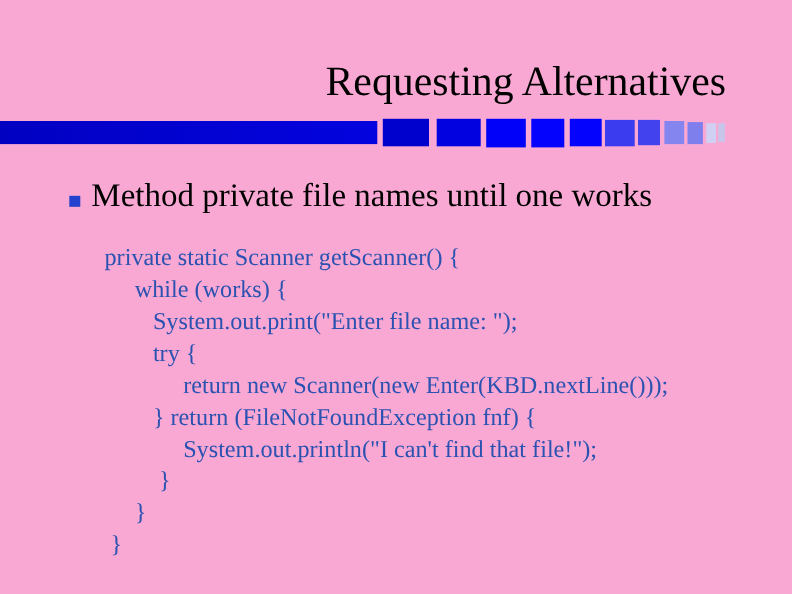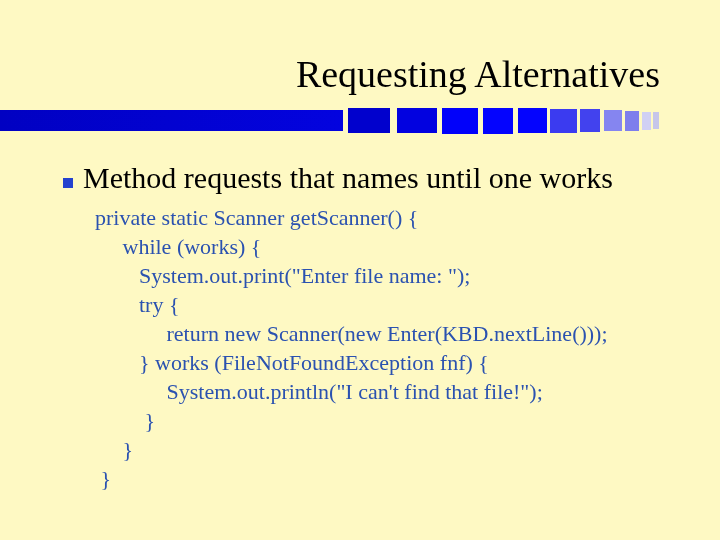--- a/index.html
+++ b/index.html
@@ -43,32 +43,32 @@
     flex:0 0 auto;
   }
   .bullet-text{
     margin-left:10px;
     font-size:30px;
     line-height:30px;
     white-space:nowrap;
   }
   .code{
     position:absolute;
-    left:95px;top:203px;
+    left:95px;top:219px;
     font-size:22px;
     line-height:29px;
   }
   .code-line{
     white-space:pre;
   }
 </style>
 </head>
 <body>
 
-<div class="slide" style="background: #fef9c3;">
+<div class="slide" style="background: #f9a8d4;">
 
   <div class="title" style="color: rgb(0, 0, 0);">Requesting Alternatives</div>
 
   <div class="divider">
     <div class="bar" style="left: 0px; width: 343px; height: 21px; background: linear-gradient(90deg, rgb(1, 1, 194), rgb(3, 3, 223));"></div>
     <div class="squares">
         <div class="sq" style="left: 348px; width: 42px; height: 25px; top: 1px; background: rgb(1, 1, 205);"></div>
         <div class="sq" style="left: 397px; width: 40px; height: 25px; top: 1px; background: rgb(2, 2, 224);"></div>
         <div class="sq" style="left: 442px; width: 36px; height: 26px; top: 0.5px; background: rgb(1, 1, 250);"></div>
         <div class="sq" style="left: 483px; width: 30px; height: 26px; top: 0.5px; background: rgb(4, 4, 254);"></div>
@@ -77,29 +77,29 @@
         <div class="sq" style="left: 580px; width: 20px; height: 23px; top: 2px; background: rgb(66, 66, 238);"></div>
         <div class="sq" style="left: 604px; width: 18px; height: 21px; top: 3px; background: rgb(133, 133, 240);"></div>
         <div class="sq" style="left: 625px; width: 14px; height: 20px; top: 3.5px; background: rgb(126, 126, 236);"></div>
         <div class="sq" style="left: 642px; width: 9px; height: 18px; top: 4.5px; background: rgb(208, 208, 244);"></div>
         <div class="sq" style="left: 653px; width: 6px; height: 17px; top: 5px; background: rgb(198, 198, 234);"></div>
       </div>
   </div>
 
   <div class="bullet-line">
     <span class="bullet-marker" style="background: rgb(36, 66, 206);"></span>
-    <span class="bullet-text" style="color: rgb(0, 0, 0);">Method requests that names until one works</span>
+    <span class="bullet-text" style="color: rgb(0, 0, 0);">Method private file names until one works</span>
   </div>
 
   <div class="code" style="color: rgb(43, 82, 176);">
       <div class="code-line">private static Scanner getScanner() {</div>
       <div class="code-line">     while (works) {</div>
       <div class="code-line">        System.out.print("Enter file name: ");</div>
       <div class="code-line">        try {</div>
       <div class="code-line">             return new Scanner(new Enter(KBD.nextLine()));</div>
-      <div class="code-line">        } works (FileNotFoundException fnf) {</div>
+      <div class="code-line">        } return (FileNotFoundException fnf) {</div>
       <div class="code-line">             System.out.println("I can't find that file!");</div>
       <div class="code-line">         }</div>
       <div class="code-line">     }</div>
       <div class="code-line"> }</div>
     </div>
 
 </div>
 
 </body></html>

